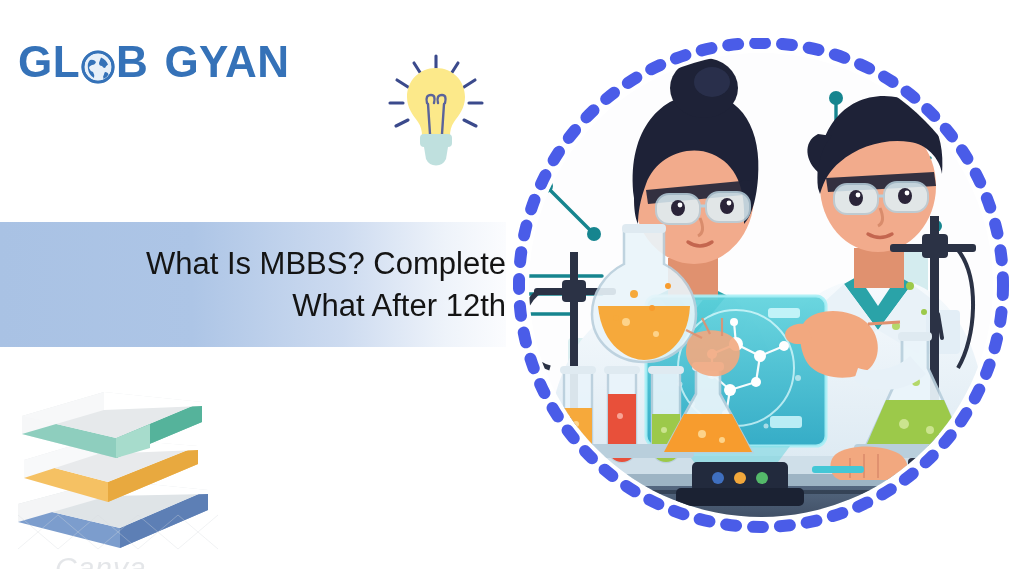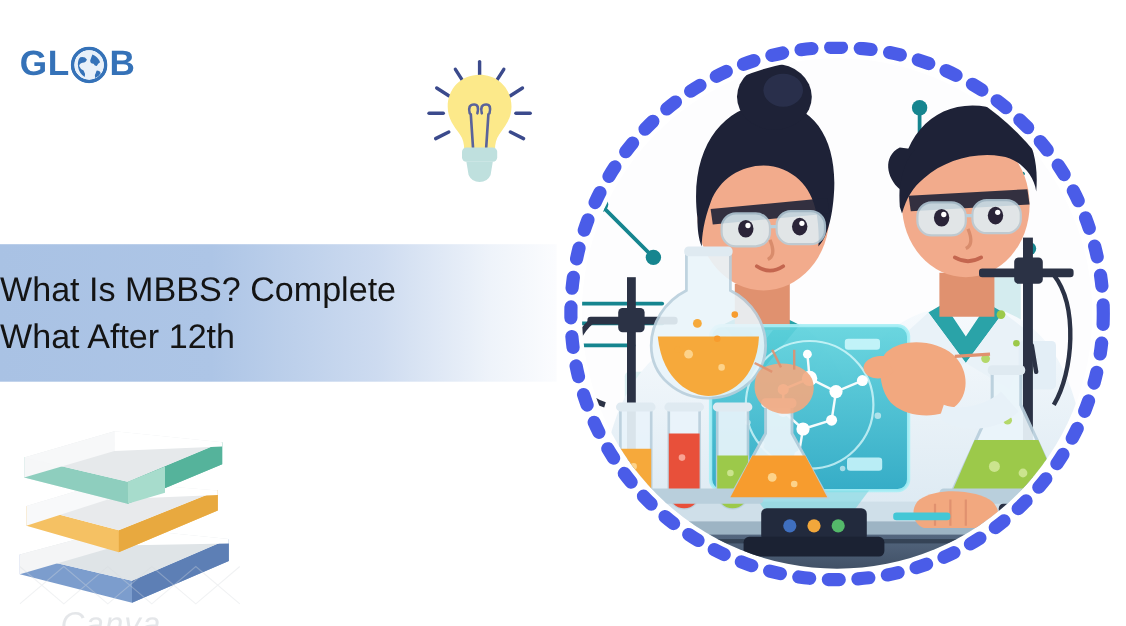--- a/index.html
+++ b/index.html
@@ -9,37 +9,37 @@
     background:#ffffff;
     position:relative;
     overflow:hidden;
   }
   #stage { position:absolute; inset:0; width:1024px; height:569px; background:#fff; }
 
   
   #logo {
     position:absolute; left:18px; top:40px;
     display:flex; align-items:center;
-    font-size:32px; font-weight:bold; letter-spacing:0.5px;
+    font-size:44px; font-weight:bold; letter-spacing:0.5px;
     color:#3572b8;
     line-height:1;
   }
   #logo .word { display:flex; align-items:center; }
   #logo .gap { display:inline-block; width:16px; }
   .globe-o { display:inline-block; width:34px; height:34px; position:relative; top:2px; margin:0 1px; }
 
   
   #bulb { position:absolute; left:383px; top:52px; width:108px; height:118px; }
 
   
   #title-banner {
     position:absolute; left:0; top:222px; width:506px; height:125px;
     background:linear-gradient(90deg,#a9c2e4 0%, #adc5e6 38%, #cddbf0 68%, #eef3fa 88%, #fbfcfe 100%);
     display:flex; flex-direction:column;
-    align-items:flex-start; justify-content:center;
+    align-items:flex-end; justify-content:center;
   }
   #title-banner .tline {
     color:#141414; font-size:31px; font-weight:normal;
     line-height:1.33; text-align:center; white-space:nowrap;
   }
 
   
   #books { position:absolute; left:12px; top:382px; width:215px; height:180px; }
 
   
@@ -67,20 +67,21 @@
         <circle cx="17" cy="17" r="15" fill="#ffffff" stroke="#3572b8" stroke-width="3.2"></circle>
         <circle cx="17" cy="17" r="13.4" fill="#e8f0f9"></circle>
         <path d="M9 10 q4 -1 6 2 q-1 3 -4 3 q-3 1 -3 3 q1 3 4 4 q2 3 1 6 q-5 -3 -6 -9 q-1 -6 2 -9 z" fill="#3572b8"></path>
         <path d="M20 7.5 q5 2 7 7 q-2 1 -3 3.5 q-2 0 -3 -2 q-3 0 -3 -3 q1 -3 2 -5.5 z" fill="#3572b8"></path>
         <path d="M24 22 q3 0 3.5 2.5 q-2 3.5 -5 4.5 q-1 -3 0.5 -4.5 q0.3 -1.6 1 -2.5 z" fill="#3572b8"></path>
         <circle cx="17" cy="17" r="15" fill="none" stroke="#3572b8" stroke-width="2.6"></circle>
       </svg>
     </span>
     <span class="word">B</span>
     <span class="gap"></span>
+    <span class="word">GYAN</span>
   </div>
 
   <div id="bulb">
     <svg width="108" height="118" viewBox="0 0 108 118" aria-hidden="true">
       <g stroke="#3b4a8c" stroke-width="3.1" stroke-linecap="round">
         <line x1="53" y1="4" x2="53" y2="16"></line>
         <line x1="31" y1="11" x2="38" y2="22"></line>
         <line x1="75" y1="11" x2="68" y2="22"></line>
         <line x1="14" y1="28" x2="25" y2="35"></line>
         <line x1="92" y1="28" x2="81" y2="35"></line>

